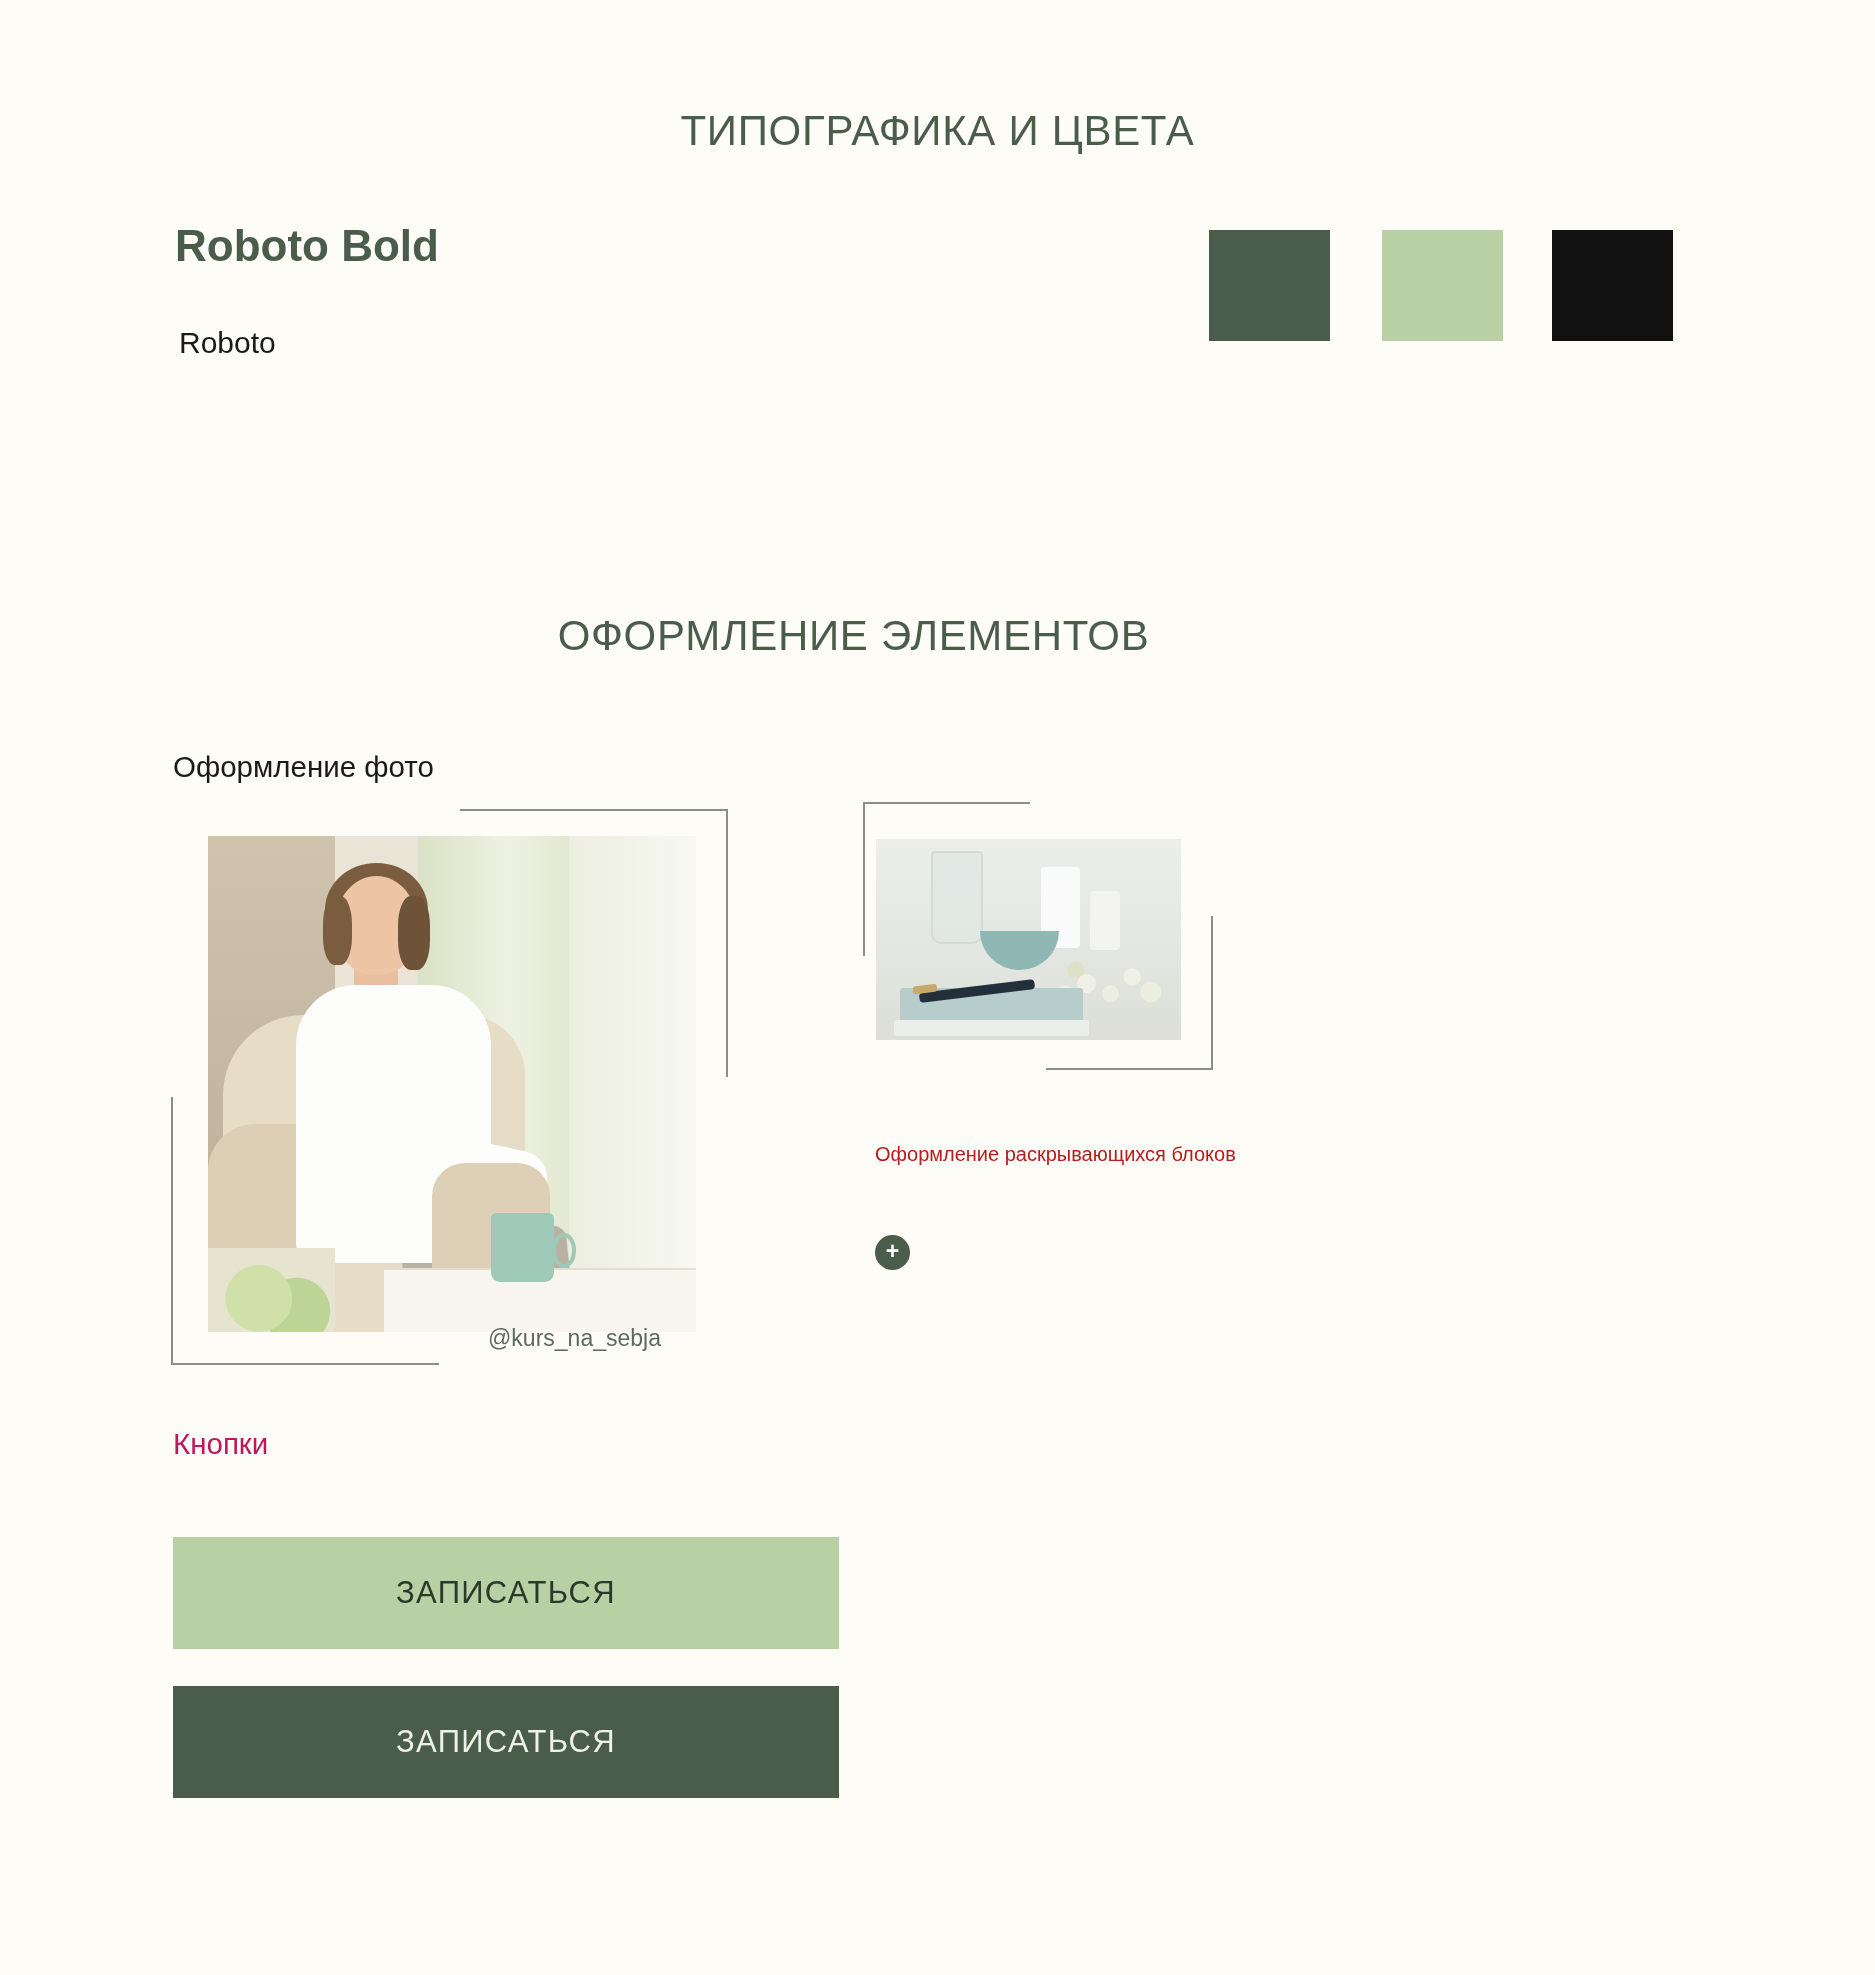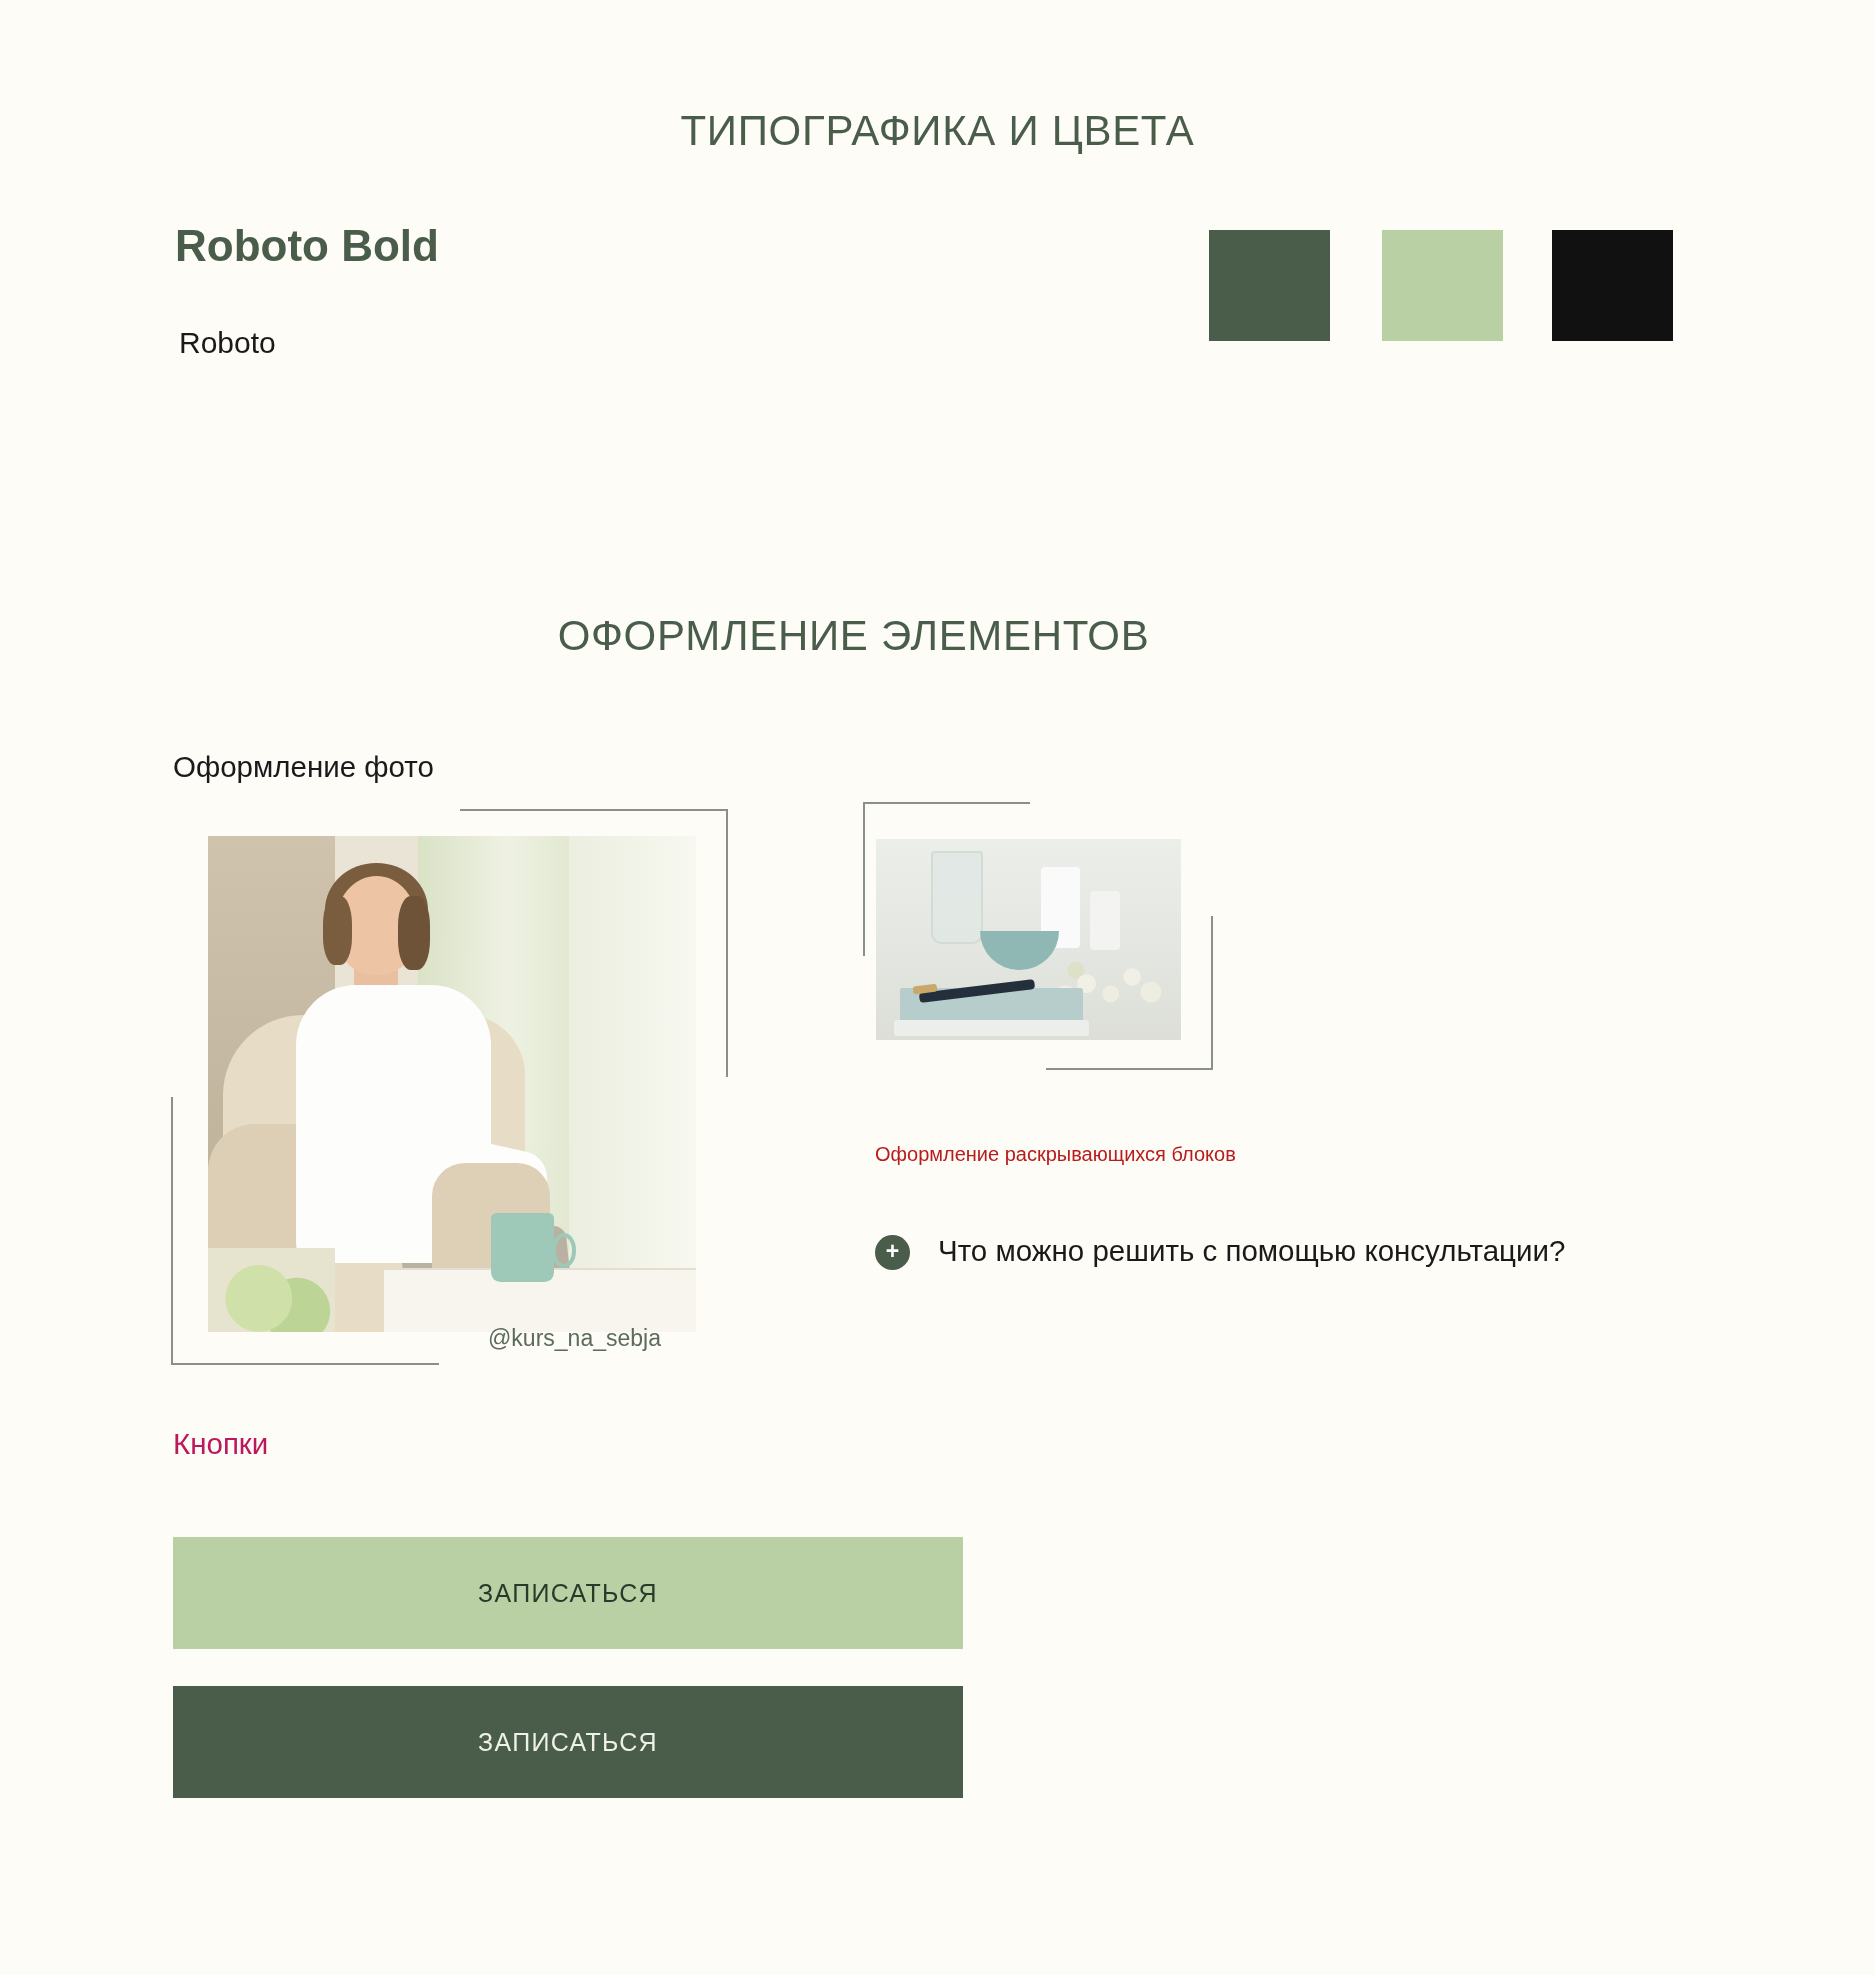--- a/index.html
+++ b/index.html
@@ -234,25 +234,25 @@
   #label-buttons {
     position: absolute;
     top: 1427px;
     left: 173px;
     font-size: 29.5px;
     color: #be185d;
   }
   .btn {
     position: absolute;
     left: 173px;
-    width: 790px;
+    width: 666px;
     height: 112px;
     border: none;
     font-family: "Liberation Sans", sans-serif;
-    font-size: 25px;
+    font-size: 31px;
     letter-spacing: 1.3px;
     cursor: pointer;
   }
   #btn-light {
     top: 1537px;
     background: #b9d0a5;
     color: #2a3a2a;
   }
   #btn-dark {
     top: 1686px;
@@ -323,21 +323,20 @@
   <div class="ps-book"></div>
   <div class="ps-book2"></div>
   <div class="ps-pen"></div>
   <div class="ps-penc"></div>
 </div>
 
 <div id="label-accordion">Оформление раскрывающихся блоков</div>
 
 <div id="accordion-item">
   <div id="accordion-plus">+</div>
-  <div id="accordion-text">Что можно решить с помощью консультации?</div>
 </div>
 
 <div id="label-buttons">Кнопки</div>
 
 <button class="btn" id="btn-light">ЗАПИСАТЬСЯ</button>
 
 <button class="btn" id="btn-dark">ЗАПИСАТЬСЯ</button>
 
 
 </body></html>

